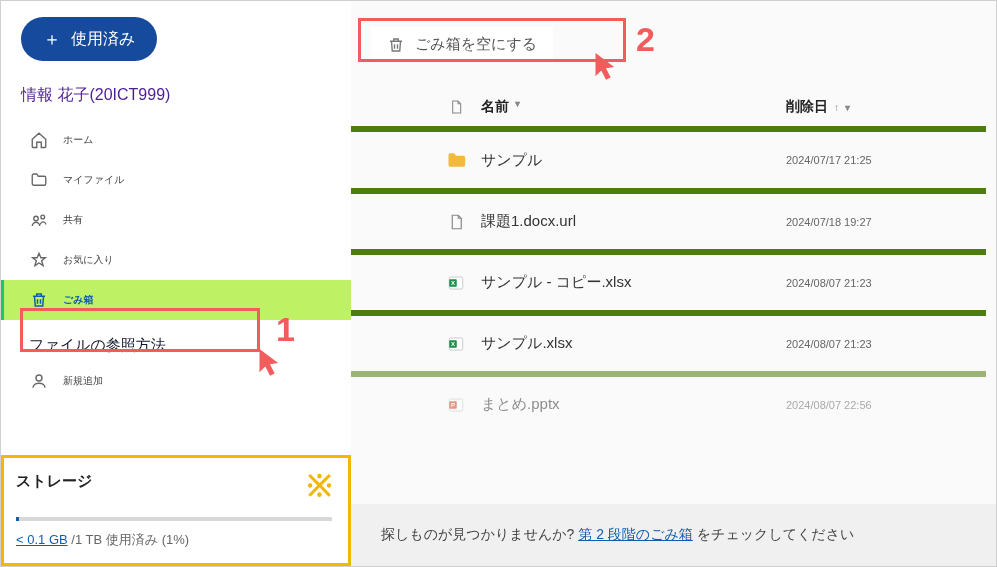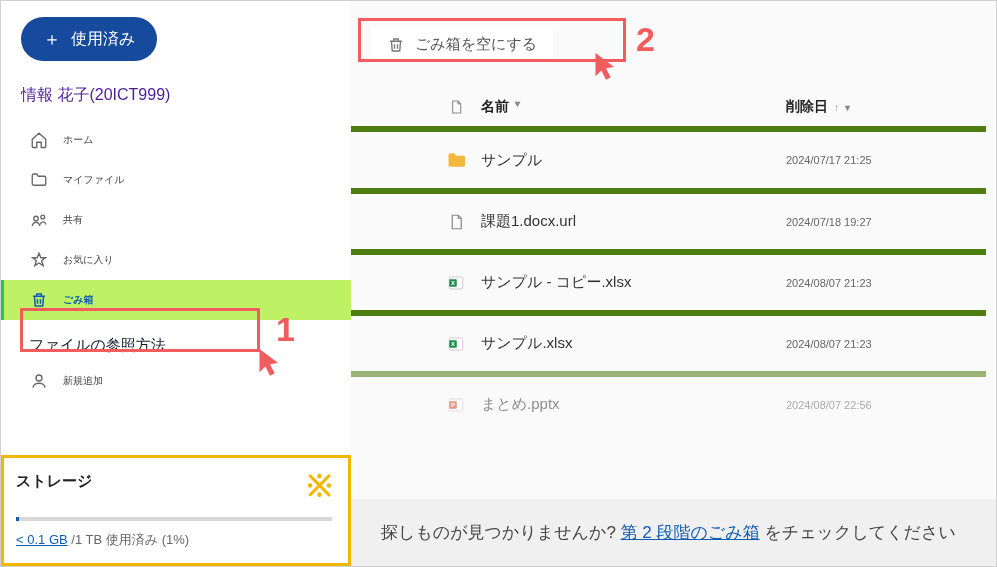--- a/index.html
+++ b/index.html
@@ -145,21 +145,21 @@
       color: #333;
       border-top: 6px solid #4d7c0f;
     }
     .row .date { color: #666; font-size: 11px; }
     .file-ico { display: flex; justify-content: center; }
     .chev { font-size: 10px; color: #888; }
 
     .footer-banner {
       background: #f0f0f0;
       padding: 22px 30px;
-      font-size: 17px;
+      font-size: 14px;
       color: #444;
     }
     .footer-banner a { color: #0f5db3; text-decoration: underline; cursor: pointer; }
 
     
     .ann-box {
       position: absolute;
       border: 3px solid #f25c5c;
       pointer-events: none;
     }

